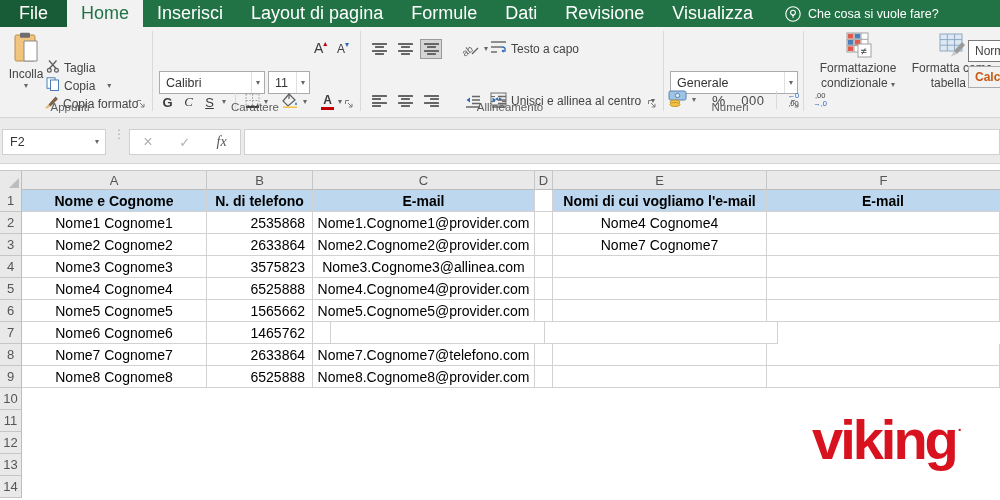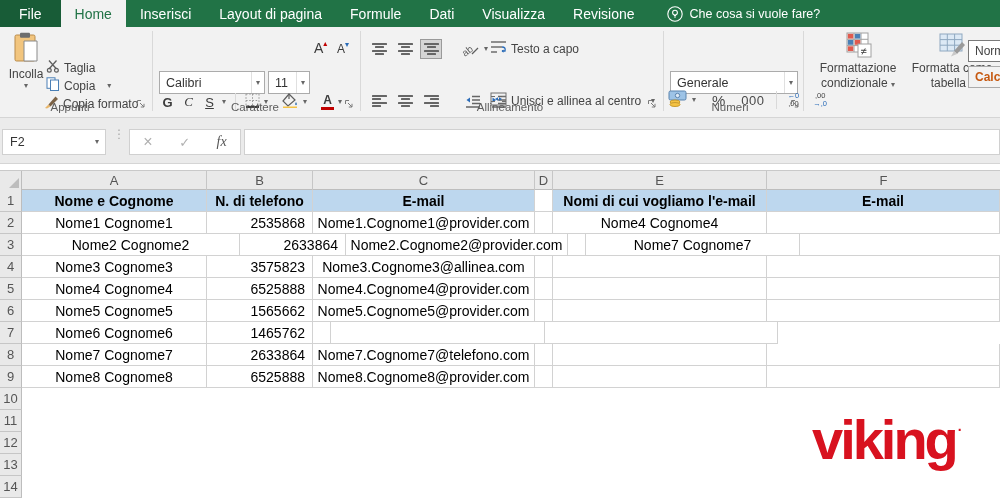--- a/index.html
+++ b/index.html
@@ -4,21 +4,21 @@
 <style>
   * { margin:0; padding:0; box-sizing:border-box; }
   html,body { background:#fff; }
   .screen {
     position:relative; width:1000px; height:500px; overflow:hidden;
     font-family:"Liberation Sans", sans-serif; background:#fff;
     -webkit-font-smoothing:antialiased;
   }
   
   .tabbar { position:absolute; left:0; top:0; width:1000px; height:27px; background:#217346; display:flex; align-items:stretch; }
-  .tab { color:#fff; font-size:14px; display:flex; align-items:center; padding:0 14px; cursor:default; }
+  .tab { color:#fff; font-size:18px; display:flex; align-items:center; padding:0 14px; cursor:default; }
   .tab-file { background:#185C37; padding:0 19px; }
   .tab.selected { background:#F2F2F2; color:#217346; }
   .tellme { display:flex; align-items:center; gap:7px; color:#fff; font-size:12.5px; margin-left:18px; }
   
   .ribbon { position:absolute; left:0; top:27px; width:1000px; height:91px; background:#F2F2F2; border-bottom:1px solid #D5D5D5; font-size:12px; color:#444; }
   .gsep { position:absolute; top:4px; height:80px; width:1px; background:#D9D9D9; }
   .group-label { position:absolute; bottom:4px; font-size:11.5px; color:#5D5D5D; text-align:center; }
   .launcher { position:absolute; bottom:5px; }
   .ribbon-btn-lbl { font-size:12px; color:#444; white-space:nowrap; }
   .arrow { font-size:8px; color:#666; line-height:1; }
@@ -68,22 +68,22 @@
 
 <div class="screen">
 
   <div class="tabbar">
     <div class="tab tab-file">File</div>
     <div class="tab selected">Home</div>
     <div class="tab">Inserisci</div>
     <div class="tab">Layout di pagina</div>
     <div class="tab">Formule</div>
     <div class="tab">Dati</div>
+    <div class="tab">Revisione</div>
     <div class="tab">Visualizza</div>
-    <div class="tab">Revisione</div>
     <div class="tellme">
       <span style="display:inline-flex;">
         <svg width="16" height="16" viewBox="0 0 16 16">
             <circle cx="8" cy="8" r="7.2" fill="none" stroke="#fff" stroke-width="1.1"></circle>
             <circle cx="8" cy="6.6" r="2.4" fill="none" stroke="#fff" stroke-width="1.1"></circle>
             <path d="M6.9 9.5 h2.2 M7.1 11 h1.8" stroke="#fff" stroke-width="1.1"></path>
           </svg>
       </span>
       <span>Che cosa si vuole fare?</span>
     </div>
@@ -406,21 +406,21 @@
           <div class="rowhead">2</div>
           <div class="cell col-a bordered" style="width: 185px;">Nome1 Cognome1</div>
           <div class="cell col-b bordered" style="width: 106px;">2535868</div>
           <div class="cell col-c bordered" style="width: 222px;">Nome1.Cognome1@provider.com</div>
           <div class="cell col-d bordered" style="width: 18px;"></div>
           <div class="cell col-e bordered" style="width: 214px;">Nome4 Cognome4</div>
           <div class="cell col-f bordered" style="width: 233px;"></div>
         </div>
         <div class="grid-row">
           <div class="rowhead">3</div>
-          <div class="cell col-a bordered" style="width: 218px;">Nome2 Cognome2</div>
+          <div class="cell col-a bordered" style="width: 185px;">Nome2 Cognome2</div>
           <div class="cell col-b bordered" style="width: 106px;">2633864</div>
           <div class="cell col-c bordered" style="width: 222px;">Nome2.Cognome2@provider.com</div>
           <div class="cell col-d bordered" style="width: 18px;"></div>
           <div class="cell col-e bordered" style="width: 214px;">Nome7 Cognome7</div>
           <div class="cell col-f bordered" style="width: 233px;"></div>
         </div>
         <div class="grid-row">
           <div class="rowhead">4</div>
           <div class="cell col-a bordered" style="width: 185px;">Nome3 Cognome3</div>
           <div class="cell col-b bordered" style="width: 106px;">3575823</div>

